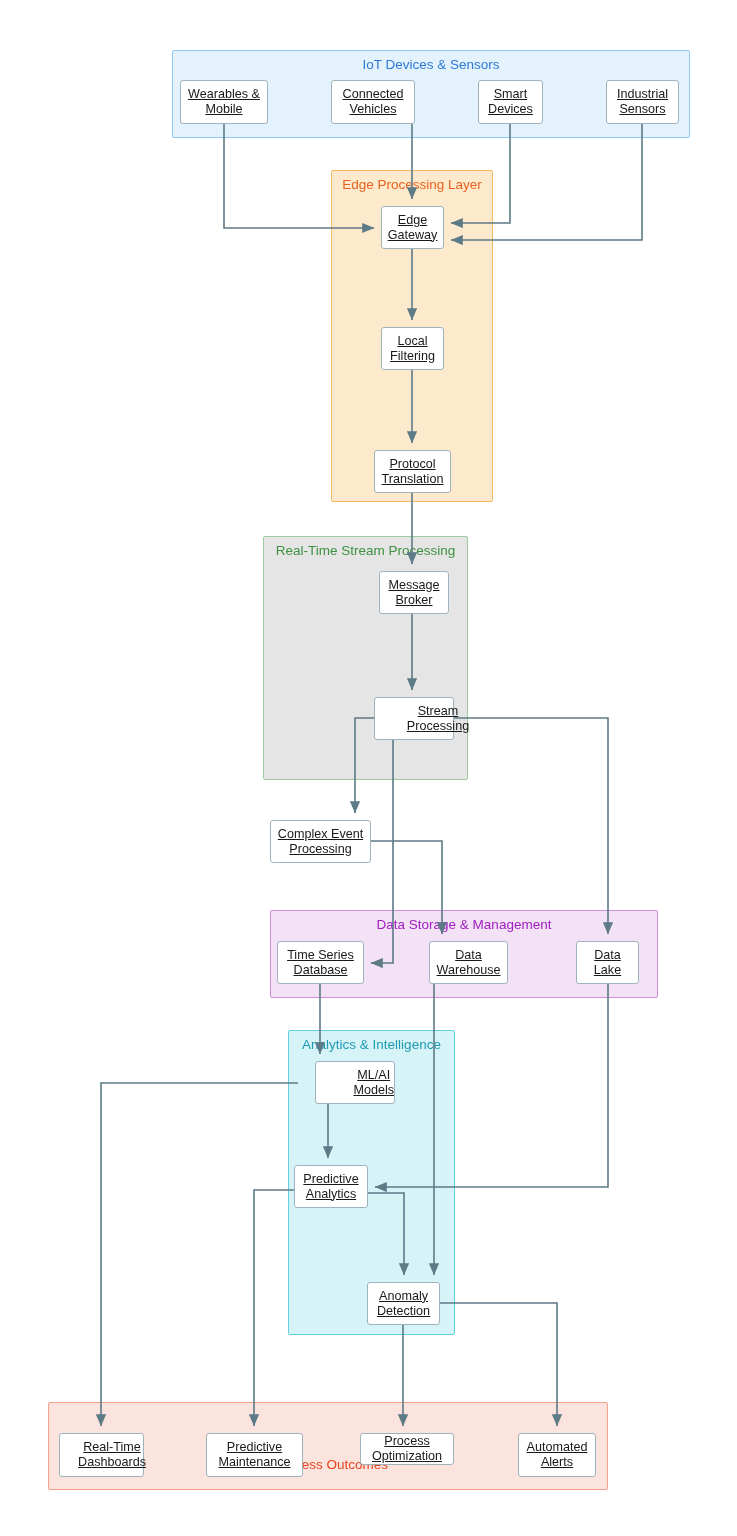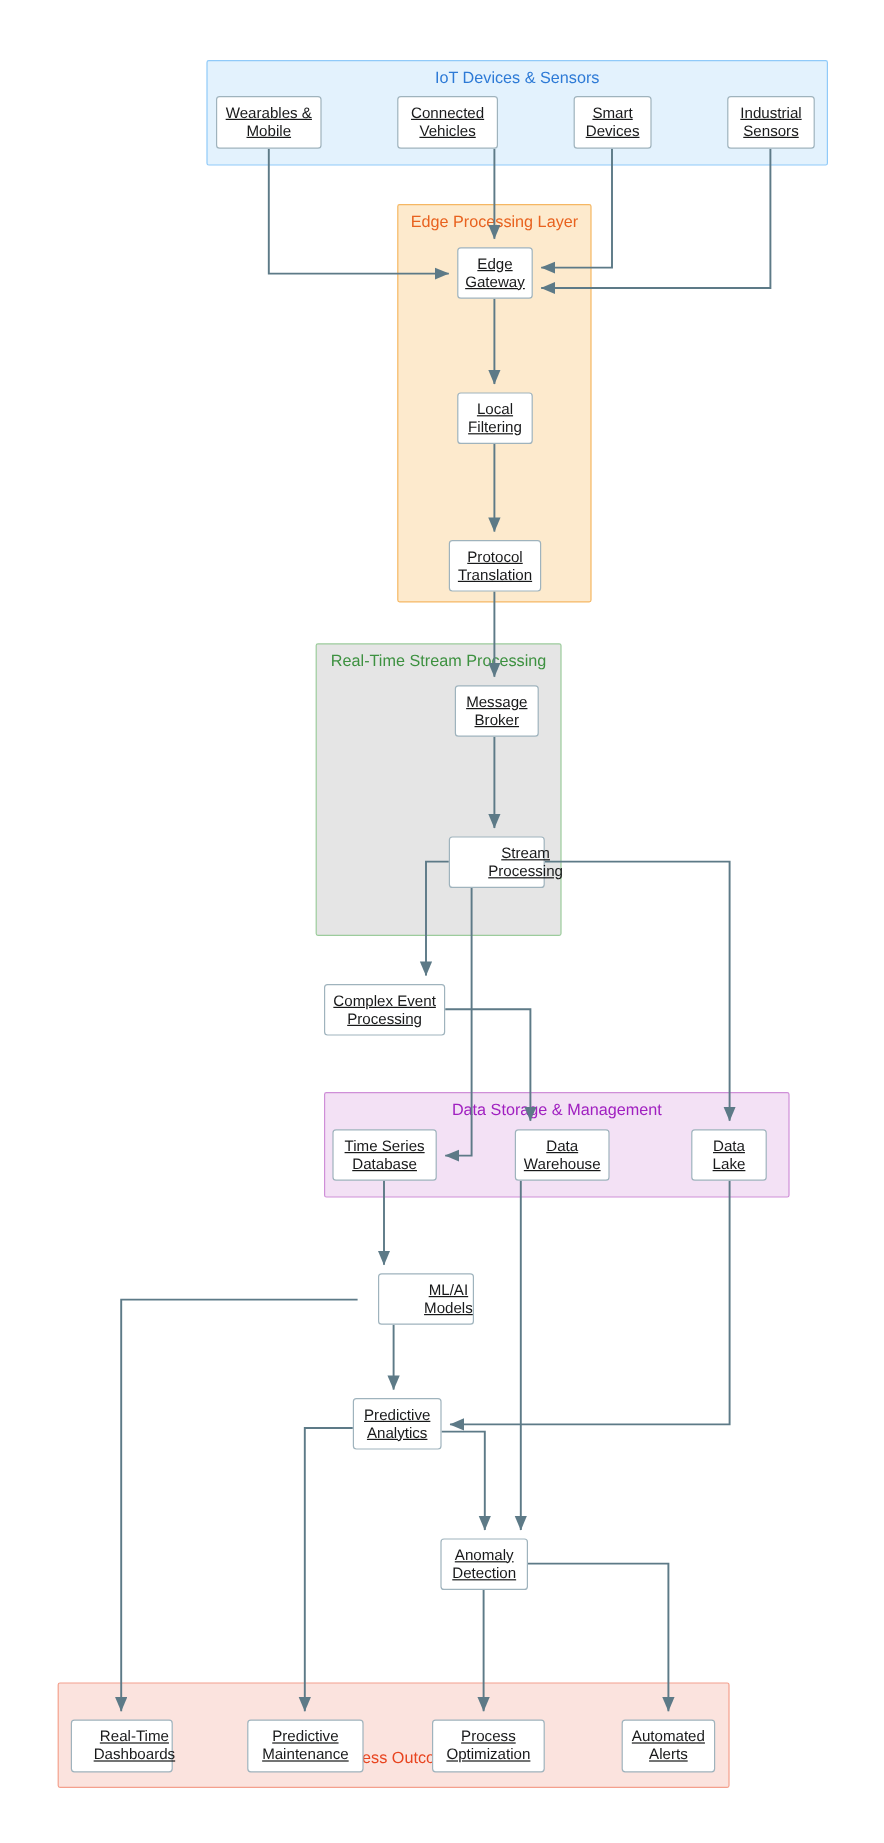--- a/index.html
+++ b/index.html
@@ -22,20 +22,23 @@
     <div class="cluster-title" style="color: rgb(232, 98, 31);">Edge Processing Layer</div>
   </div>
   <div class="cluster" id="c-iot" style="left: 172px; top: 50px; width: 518px; height: 88px; background: rgb(227, 242, 253); border-color: rgb(144, 202, 249);">
     <div class="cluster-title" style="color: rgb(45, 122, 214);">IoT Devices &amp; Sensors</div>
   </div>
   <div class="cluster" id="c-stream" style="left: 263px; top: 536px; width: 205px; height: 244px; background: #e5e5e5; border-color: rgb(156, 204, 156);">
     <div class="cluster-title" style="color: rgb(61, 145, 64);">Real-Time Stream Processing</div>
   </div>
   <div class="cluster" id="c-storage" style="left: 270px; top: 910px; width: 388px; height: 88px; background: rgb(243, 225, 245); border-color: rgb(207, 143, 216);">
     <div class="cluster-title" style="color: rgb(160, 32, 192);">Data Storage &amp; Management</div>
+  </div>
+  <div class="cluster" id="c-analytics" style="left: 288px; top: 1030px; width: 167px; height: 305px; background: rgb(214, 243, 247); border-color: rgb(98, 208, 224);">
+    <div class="cluster-title" style="color: rgb(31, 155, 179);">Analytics &amp; Intelligence</div>
   </div>
   <div class="cluster" id="c-outcomes" style="left: 48px; top: 1402px; width: 560px; height: 88px; background: rgb(251, 227, 222); border-color: rgb(244, 160, 141);">
     <div class="cluster-title" style="color: rgb(232, 68, 31); margin-top: 48px;">Business Outcomes</div>
   </div>
 
   <svg id="wires" viewBox="0 0 737 1536">
     <defs>
       <marker id="arrow" markerWidth="9" markerHeight="9" refX="7.4" refY="3.2" orient="auto" markerUnits="strokeWidth">
         <path d="M0,0 L7.6,3.2 L0,6.4 z" fill="#5d7a87"></path>
       </marker>
@@ -99,18 +102,18 @@
 Models</span></div>
   <div class="node" id="n-predictive" style="left: 294px; top: 1165px; width: 74px; height: 43px;"><span>Predictive
 Analytics</span></div>
   <div class="node" id="n-anomaly" style="left: 367px; top: 1282px; width: 73px; height: 43px;"><span>Anomaly
 Detection</span></div>
 
   <div class="node" id="n-dashboards" style="left: 59px; top: 1433px; width: 85px; height: 44px; padding-left: 21px;"><span>Real-Time
 Dashboards</span></div>
   <div class="node" id="n-maintenance" style="left: 206px; top: 1433px; width: 97px; height: 44px;"><span>Predictive
 Maintenance</span></div>
-  <div class="node" id="n-optimization" style="left: 360px; top: 1433px; width: 94px; height: 44px;"><span>Process
+  <div class="node" id="n-optimization" style="left: 360px; top: 1433px; width: 94px; height: 32px;"><span>Process
 Optimization</span></div>
   <div class="node" id="n-alerts" style="left: 518px; top: 1433px; width: 78px; height: 44px;"><span>Automated
 Alerts</span></div>
 
 </div>
 
 </body></html>

